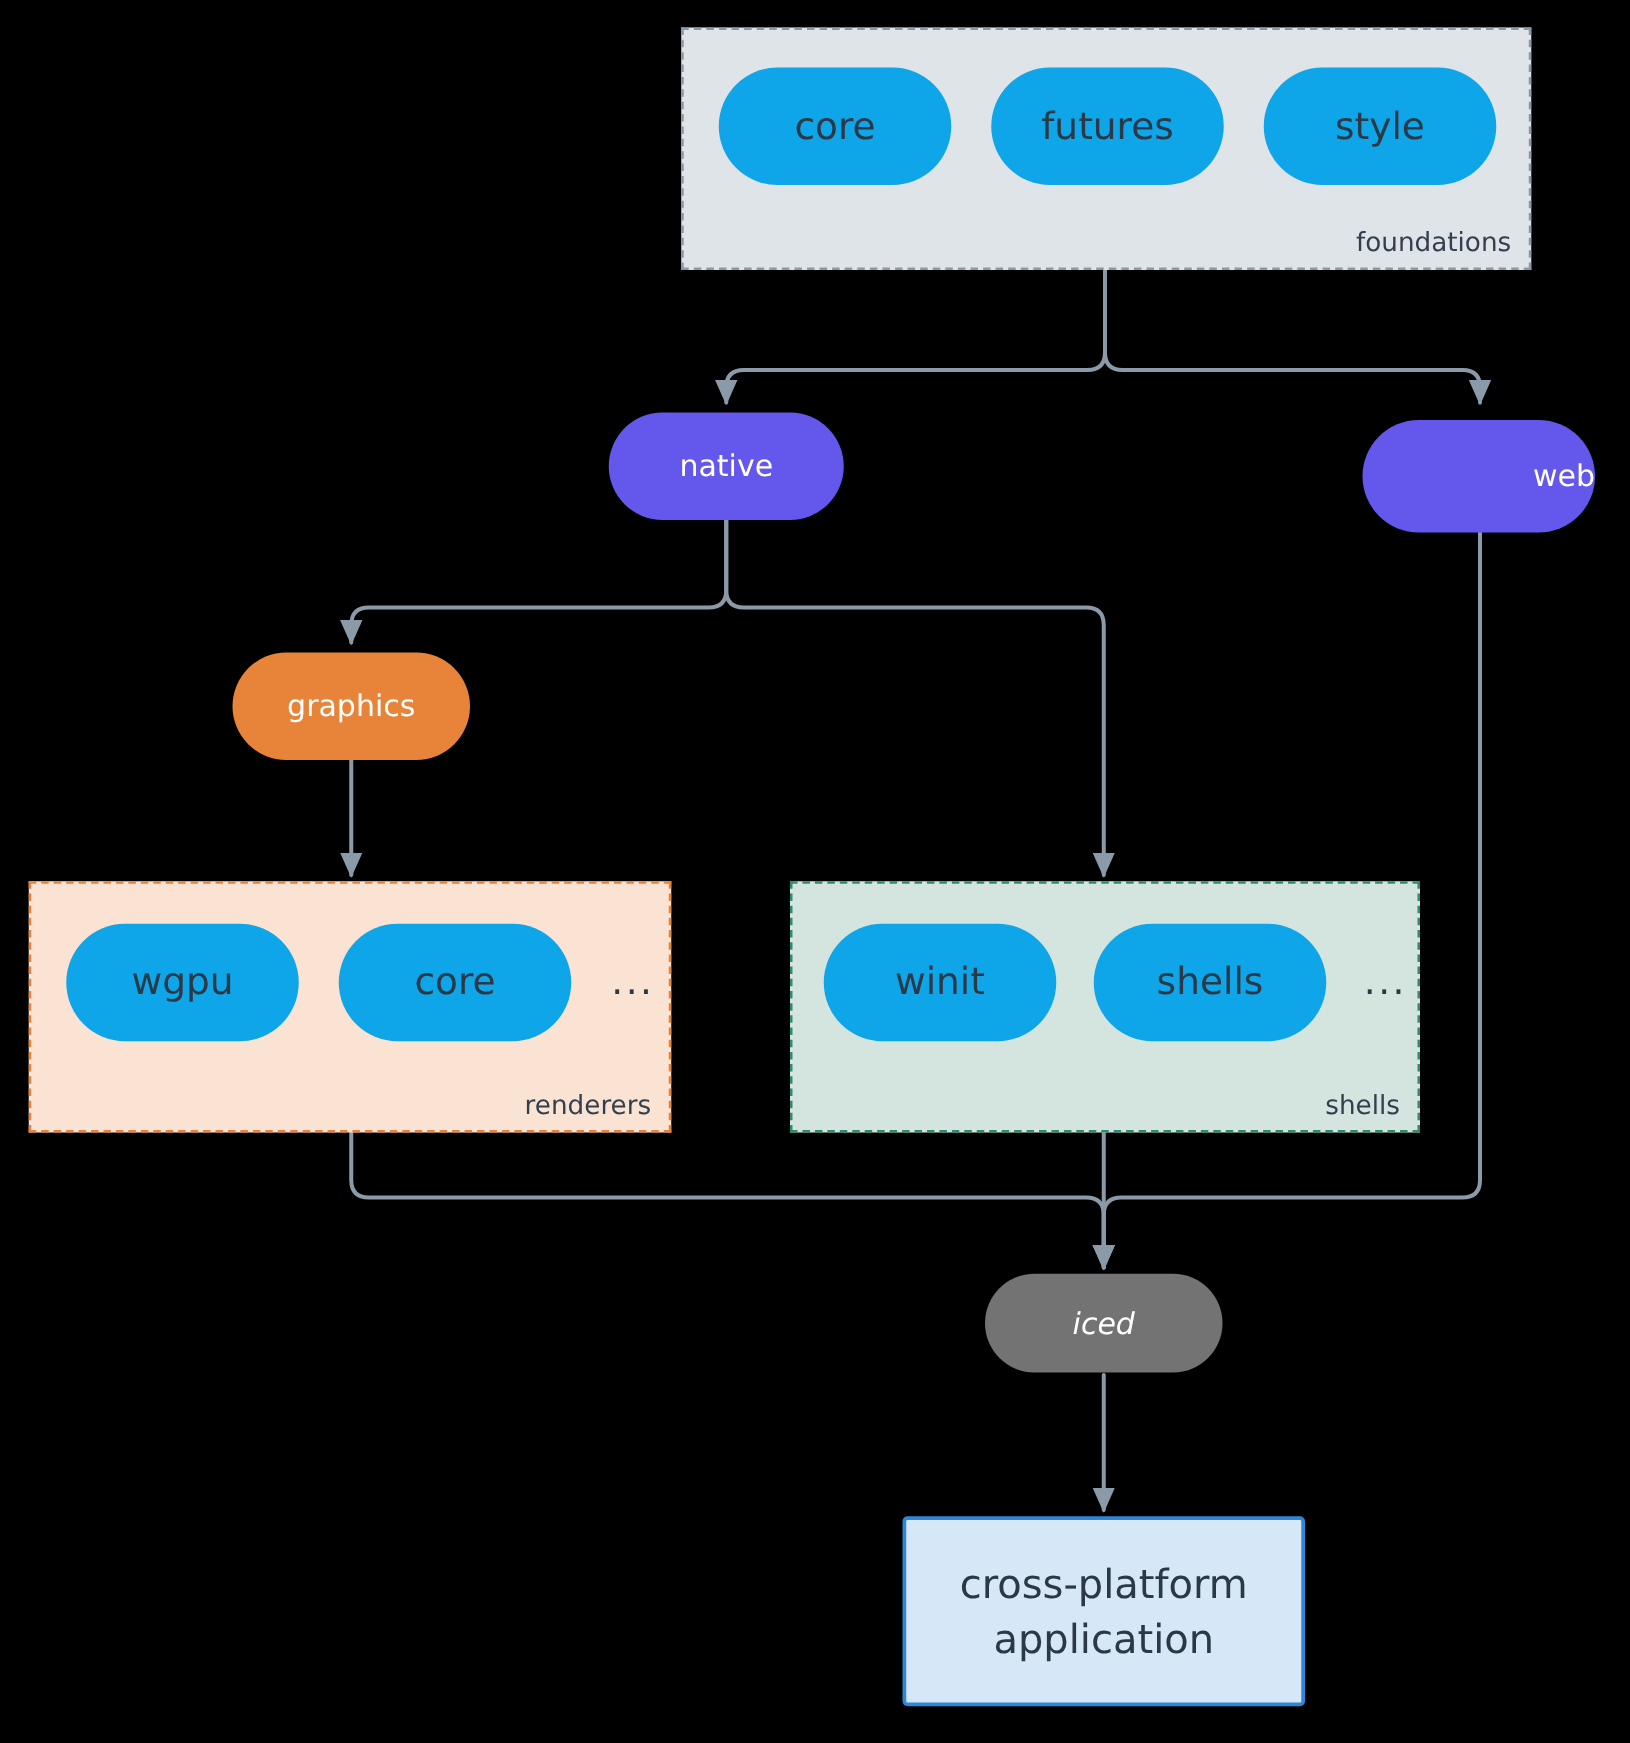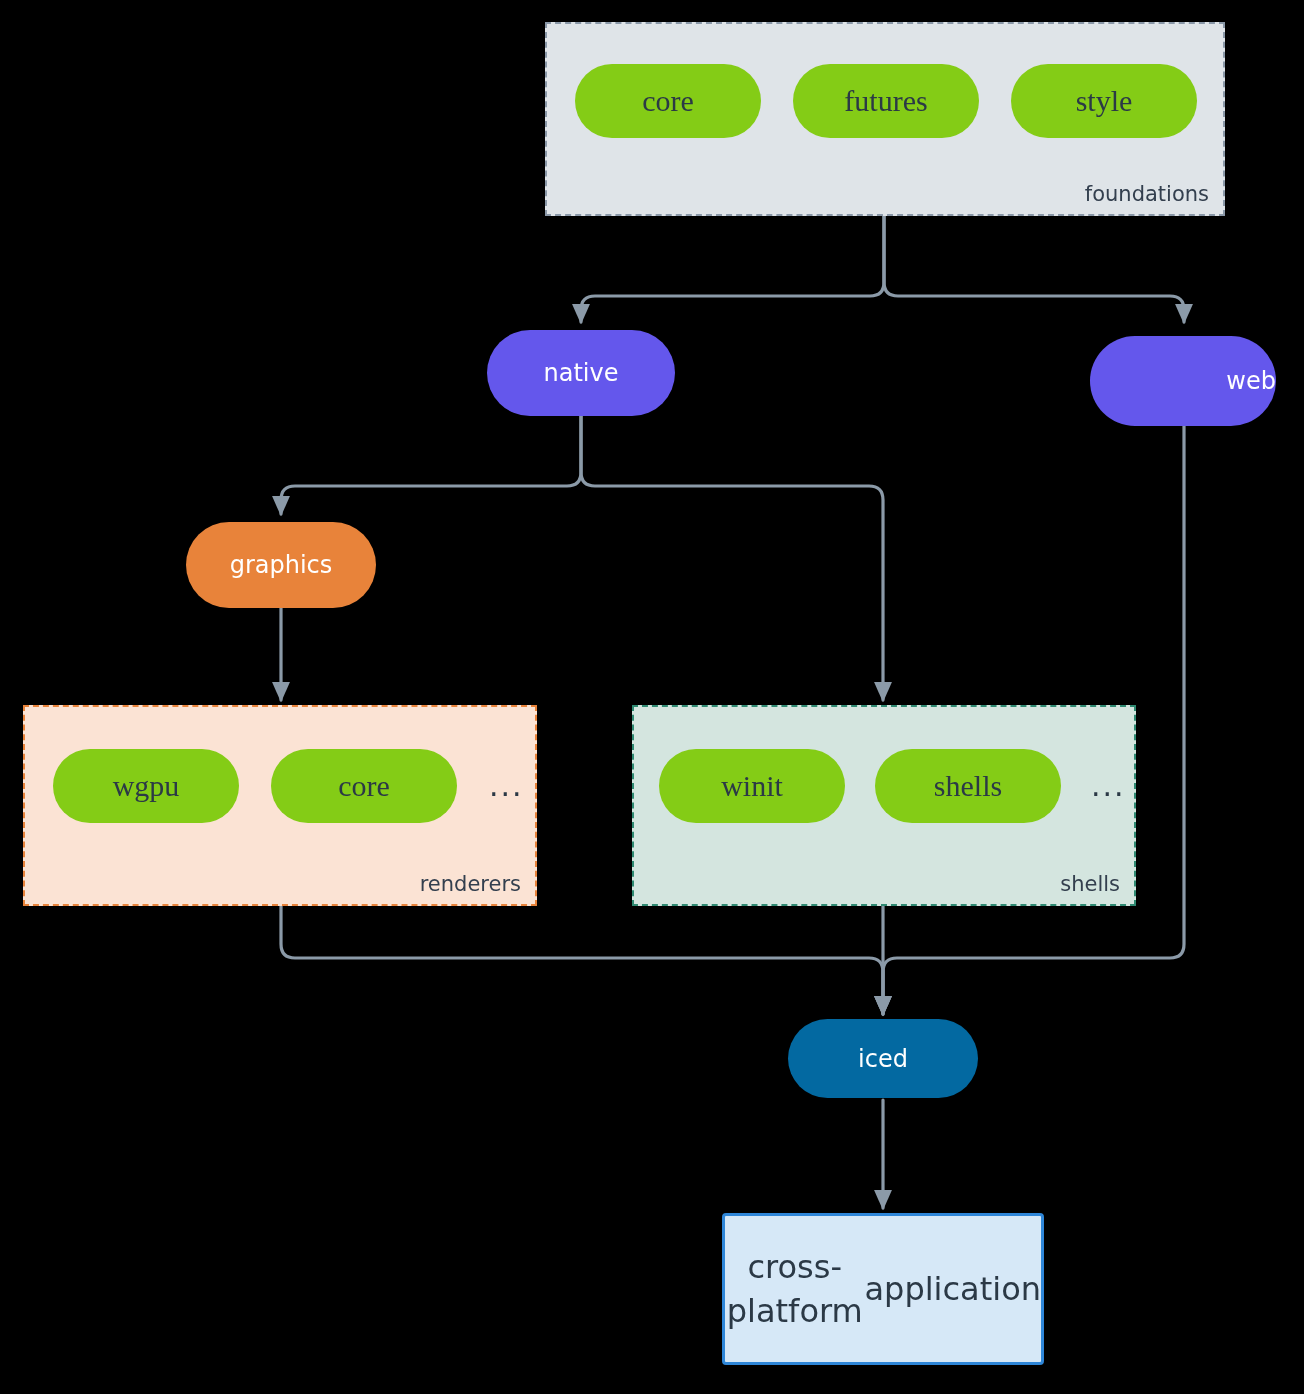--- a/index.html
+++ b/index.html
@@ -45,30 +45,29 @@
     bottom: 9px;
     font-size: 21px;
     color: #333f4e;
     white-space: nowrap;
     line-height: 1;
   }
 
   
   .pill {
     box-sizing: border-box;
-    background: #84cc16;
+    background: #0ea5e9;
     border-radius: 999px;
     display: flex;
     align-items: center;
     justify-content: center;
     font-size: 30px;
     color: #2b3946;
-    height: 74px;
+    height: 94px;
     white-space: nowrap;
-    font-family: Liberation Serif, serif;
   }
   .ellipsis {
     font-size: 30px;
     color: #2b3946;
     line-height: 1;
     letter-spacing: 2px;
     white-space: nowrap;
   }
 
   
@@ -83,21 +82,21 @@
     font-size: 24px;
     white-space: nowrap;
   }
 
   
   .node-rect {
     position: absolute;
     box-sizing: border-box;
     border-radius: 4px;
     display: flex;
-    flex-direction: row;
+    flex-direction: column;
     align-items: center;
     justify-content: center;
     font-size: 32px;
     color: #2b3946;
     line-height: 1.38;
     text-align: center;
   }
 </style>
 </head>
 <body>
@@ -179,21 +178,21 @@
   </div>
 
   <div class="node-stadium" style="left:1090px; top:336px; width:186px; height:90px; background:#6457ec;justify-content:flex-end;">
     <span>web</span>
   </div>
 
   <div class="node-stadium" style="left:186px; top:522px; width:190px; height:86px; background:#e8833a;">
     <span>graphics</span>
   </div>
 
-  <div class="node-stadium" style="left:788px; top:1019px; width:190px; height:79px; background:#0369a1;">
+  <div class="node-stadium" style="left:788px; top:1019px; width:190px; height:79px; background:#737373;font-style:italic;">
     <span>iced</span>
   </div>
 
   <div class="node-rect" style="left:722px; top:1213px; width:322px; height:152px; background:#d6e8f7; border:3px solid #2e86d8;">
     <span>cross-platform</span>
     <span>application</span>
   </div>
 
 </div>
 

